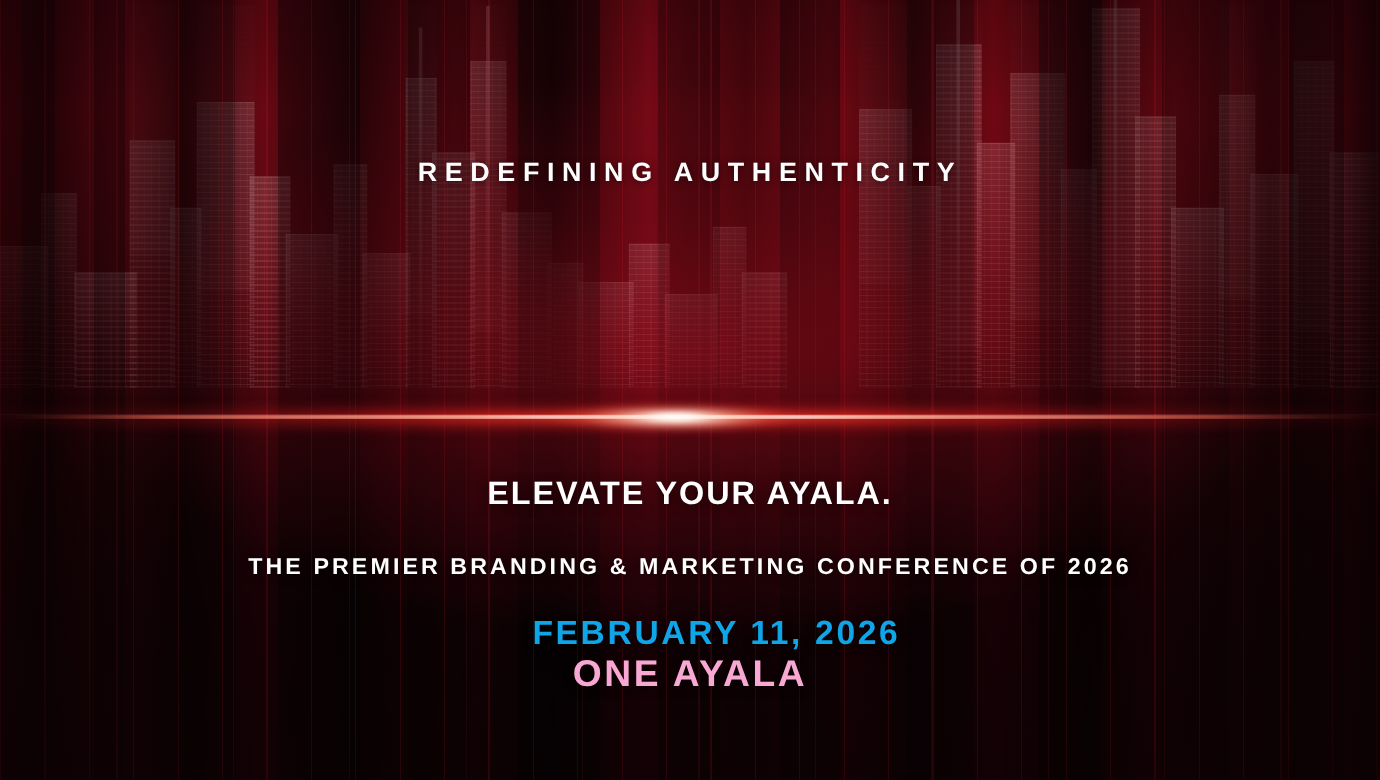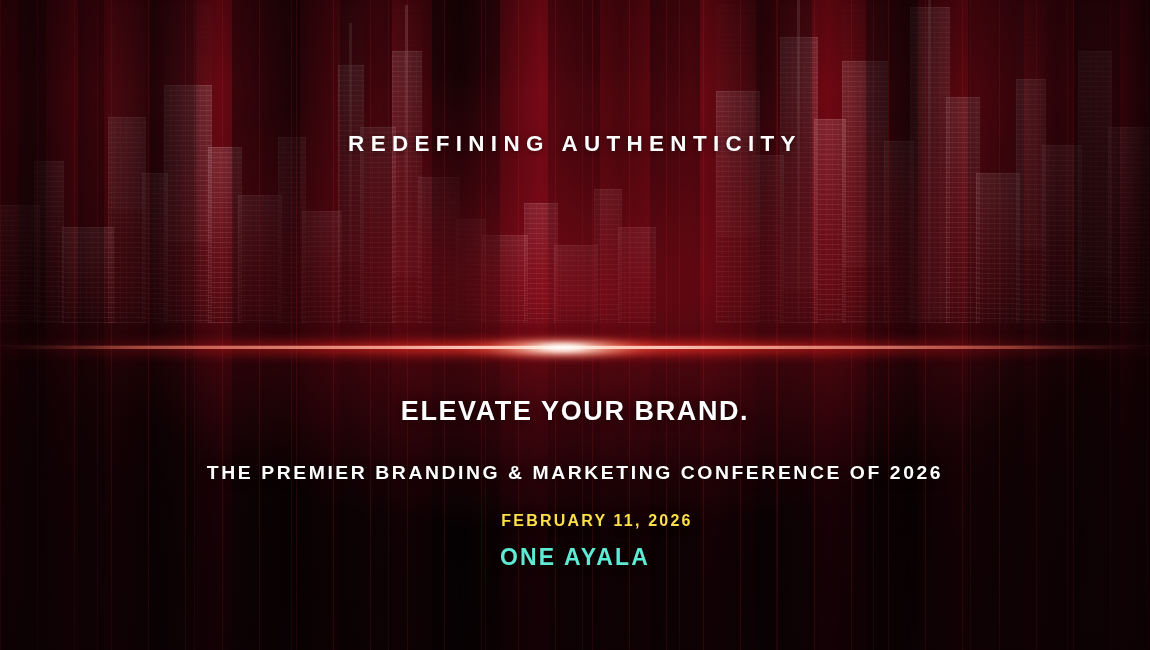--- a/index.html
+++ b/index.html
@@ -307,33 +307,33 @@
     font-size:19px;
     font-weight:700;
     letter-spacing:2.5px;
     color:#fff;
     text-shadow:0 2px 8px rgba(0,0,0,.62);
     transform:scaleX(1.02);
   }
 
   .date{
     position:absolute;top:512px;left:0;right:0;
-    font-size:16px;
+    font-size:28px;
     font-weight:700;
     letter-spacing:2.2px;
-    color:#fde047;
+    color:#0ea5e9;
     text-shadow:0 2px 8px rgba(0,0,0,.60);
     padding-left:44px;
   }
   .venue{
     position:absolute;top:544px;left:0;right:0;
-    font-size:23px;
+    font-size:31px;
     font-weight:700;
     letter-spacing:2.2px;
-    color:#5eead4;
+    color:#f9a8d4;
     text-shadow:0 2px 8px rgba(0,0,0,.60);
   }
 </style>
 </head>
 <body>
 
 <div id="poster">
 
   <div class="layer" id="bg-base"></div>
 
@@ -410,21 +410,21 @@
     <div class="corehot"></div>
   </div>
 
   <div class="layer" id="vignette"></div>
 
   <div id="content">
 
     <div class="tagline">REDEFINING AUTHENTICITY</div>
 
 
-    <div class="sub l2">ELEVATE YOUR BRAND.</div>
+    <div class="sub l2">ELEVATE YOUR AYALA.</div>
 
     <div class="premier">THE PREMIER BRANDING &amp; MARKETING CONFERENCE OF 2026</div>
 
     <div class="date">FEBRUARY 11, 2026</div>
     <div class="venue">ONE AYALA</div>
 
   </div>
 </div>
 
 </body></html>

